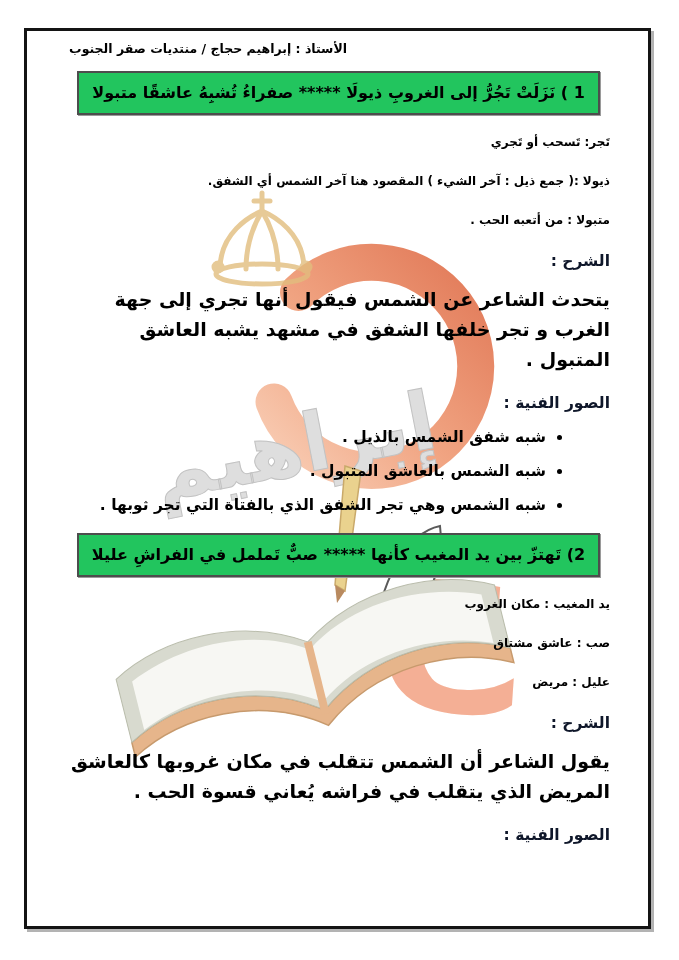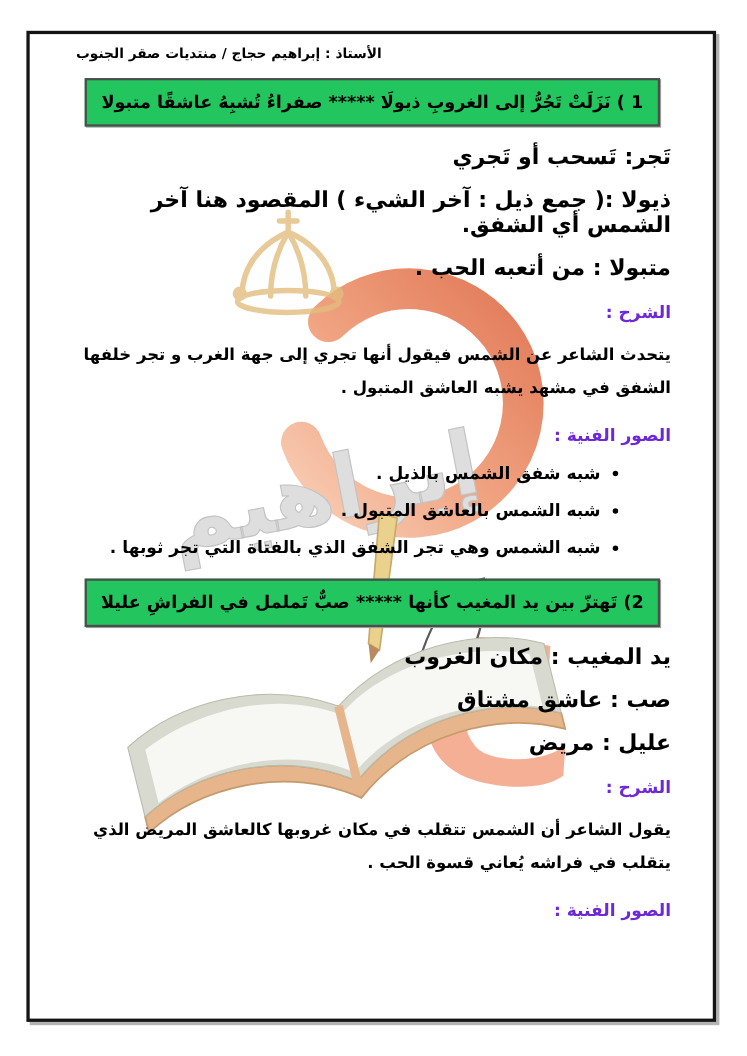--- a/index.html
+++ b/index.html
@@ -21,23 +21,23 @@
     padding:6px 38px 0 36px;color:#000;font-weight:bold;
   }
   .header-line{
     font-size:12.5px;line-height:20px;margin:2px 263px 0 0;white-space:nowrap;text-align:right;
   }
   .verse-box{
     margin:12px 10px 0 14px;background:#22c55e;
     border:2px solid #4d4d4d;box-shadow:1px 1px 0 #9a9a9a;
     text-align:center;font-size:16px;line-height:26px;padding:7px 6px;
   }
-  .def{font-size:20px;line-height:23px;margin:16px 0 0 0;}
-  .red-heading{color:#6d28d9;font-size:15.5px;line-height:23px;margin:18px 0 0 0;}
-  .para{font-size:15px;line-height:30px;margin:11px 0 0 0;}
+  .def{font-size:12px;line-height:23px;margin:16px 0 0 0;}
+  .red-heading{color:#0f172a;font-size:15.5px;line-height:23px;margin:18px 0 0 0;}
+  .para{font-size:19px;line-height:30px;margin:11px 0 0 0;}
   ul.points{margin:10px 46px 0 0;padding:0 18px 0 0;list-style:disc;}
   ul.points li{font-size:15.5px;line-height:23px;margin:11px 0 7px 0;}
 </style>
 </head>
 <body>
 
 <div class="frame">
 
   <svg class="watermark" viewBox="0 0 540 620" xmlns="http://www.w3.org/2000/svg">
     <defs>

